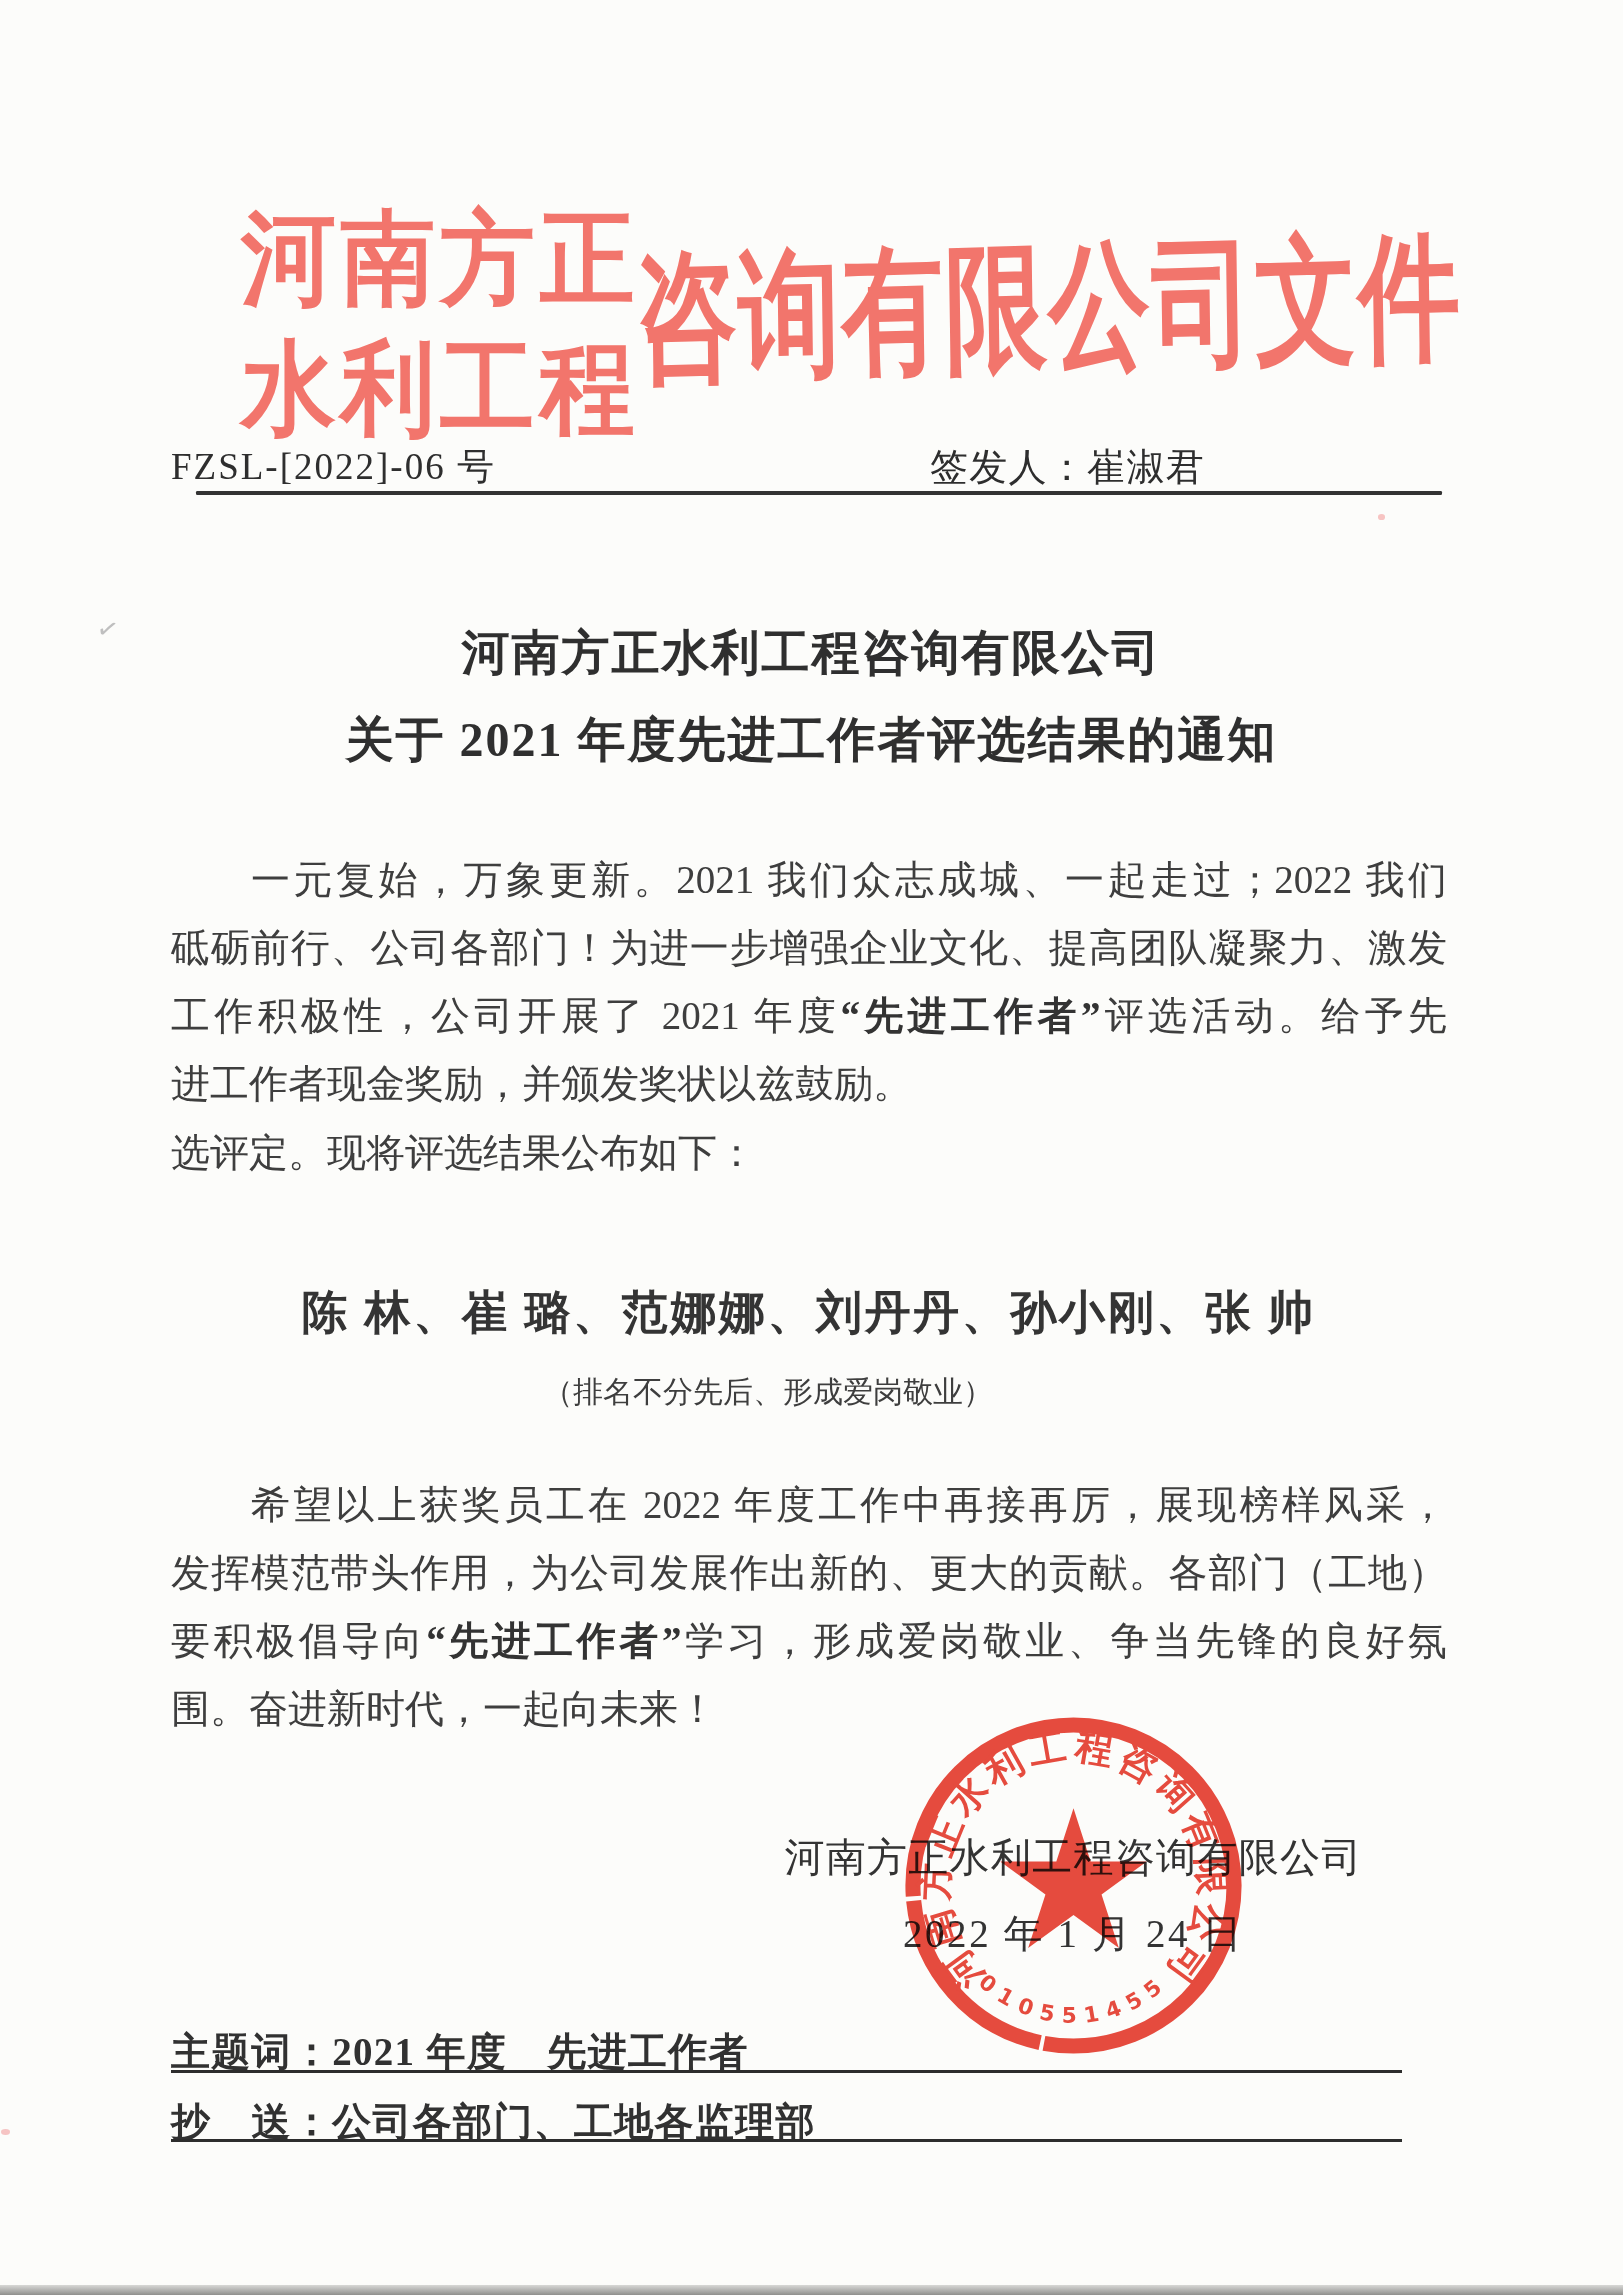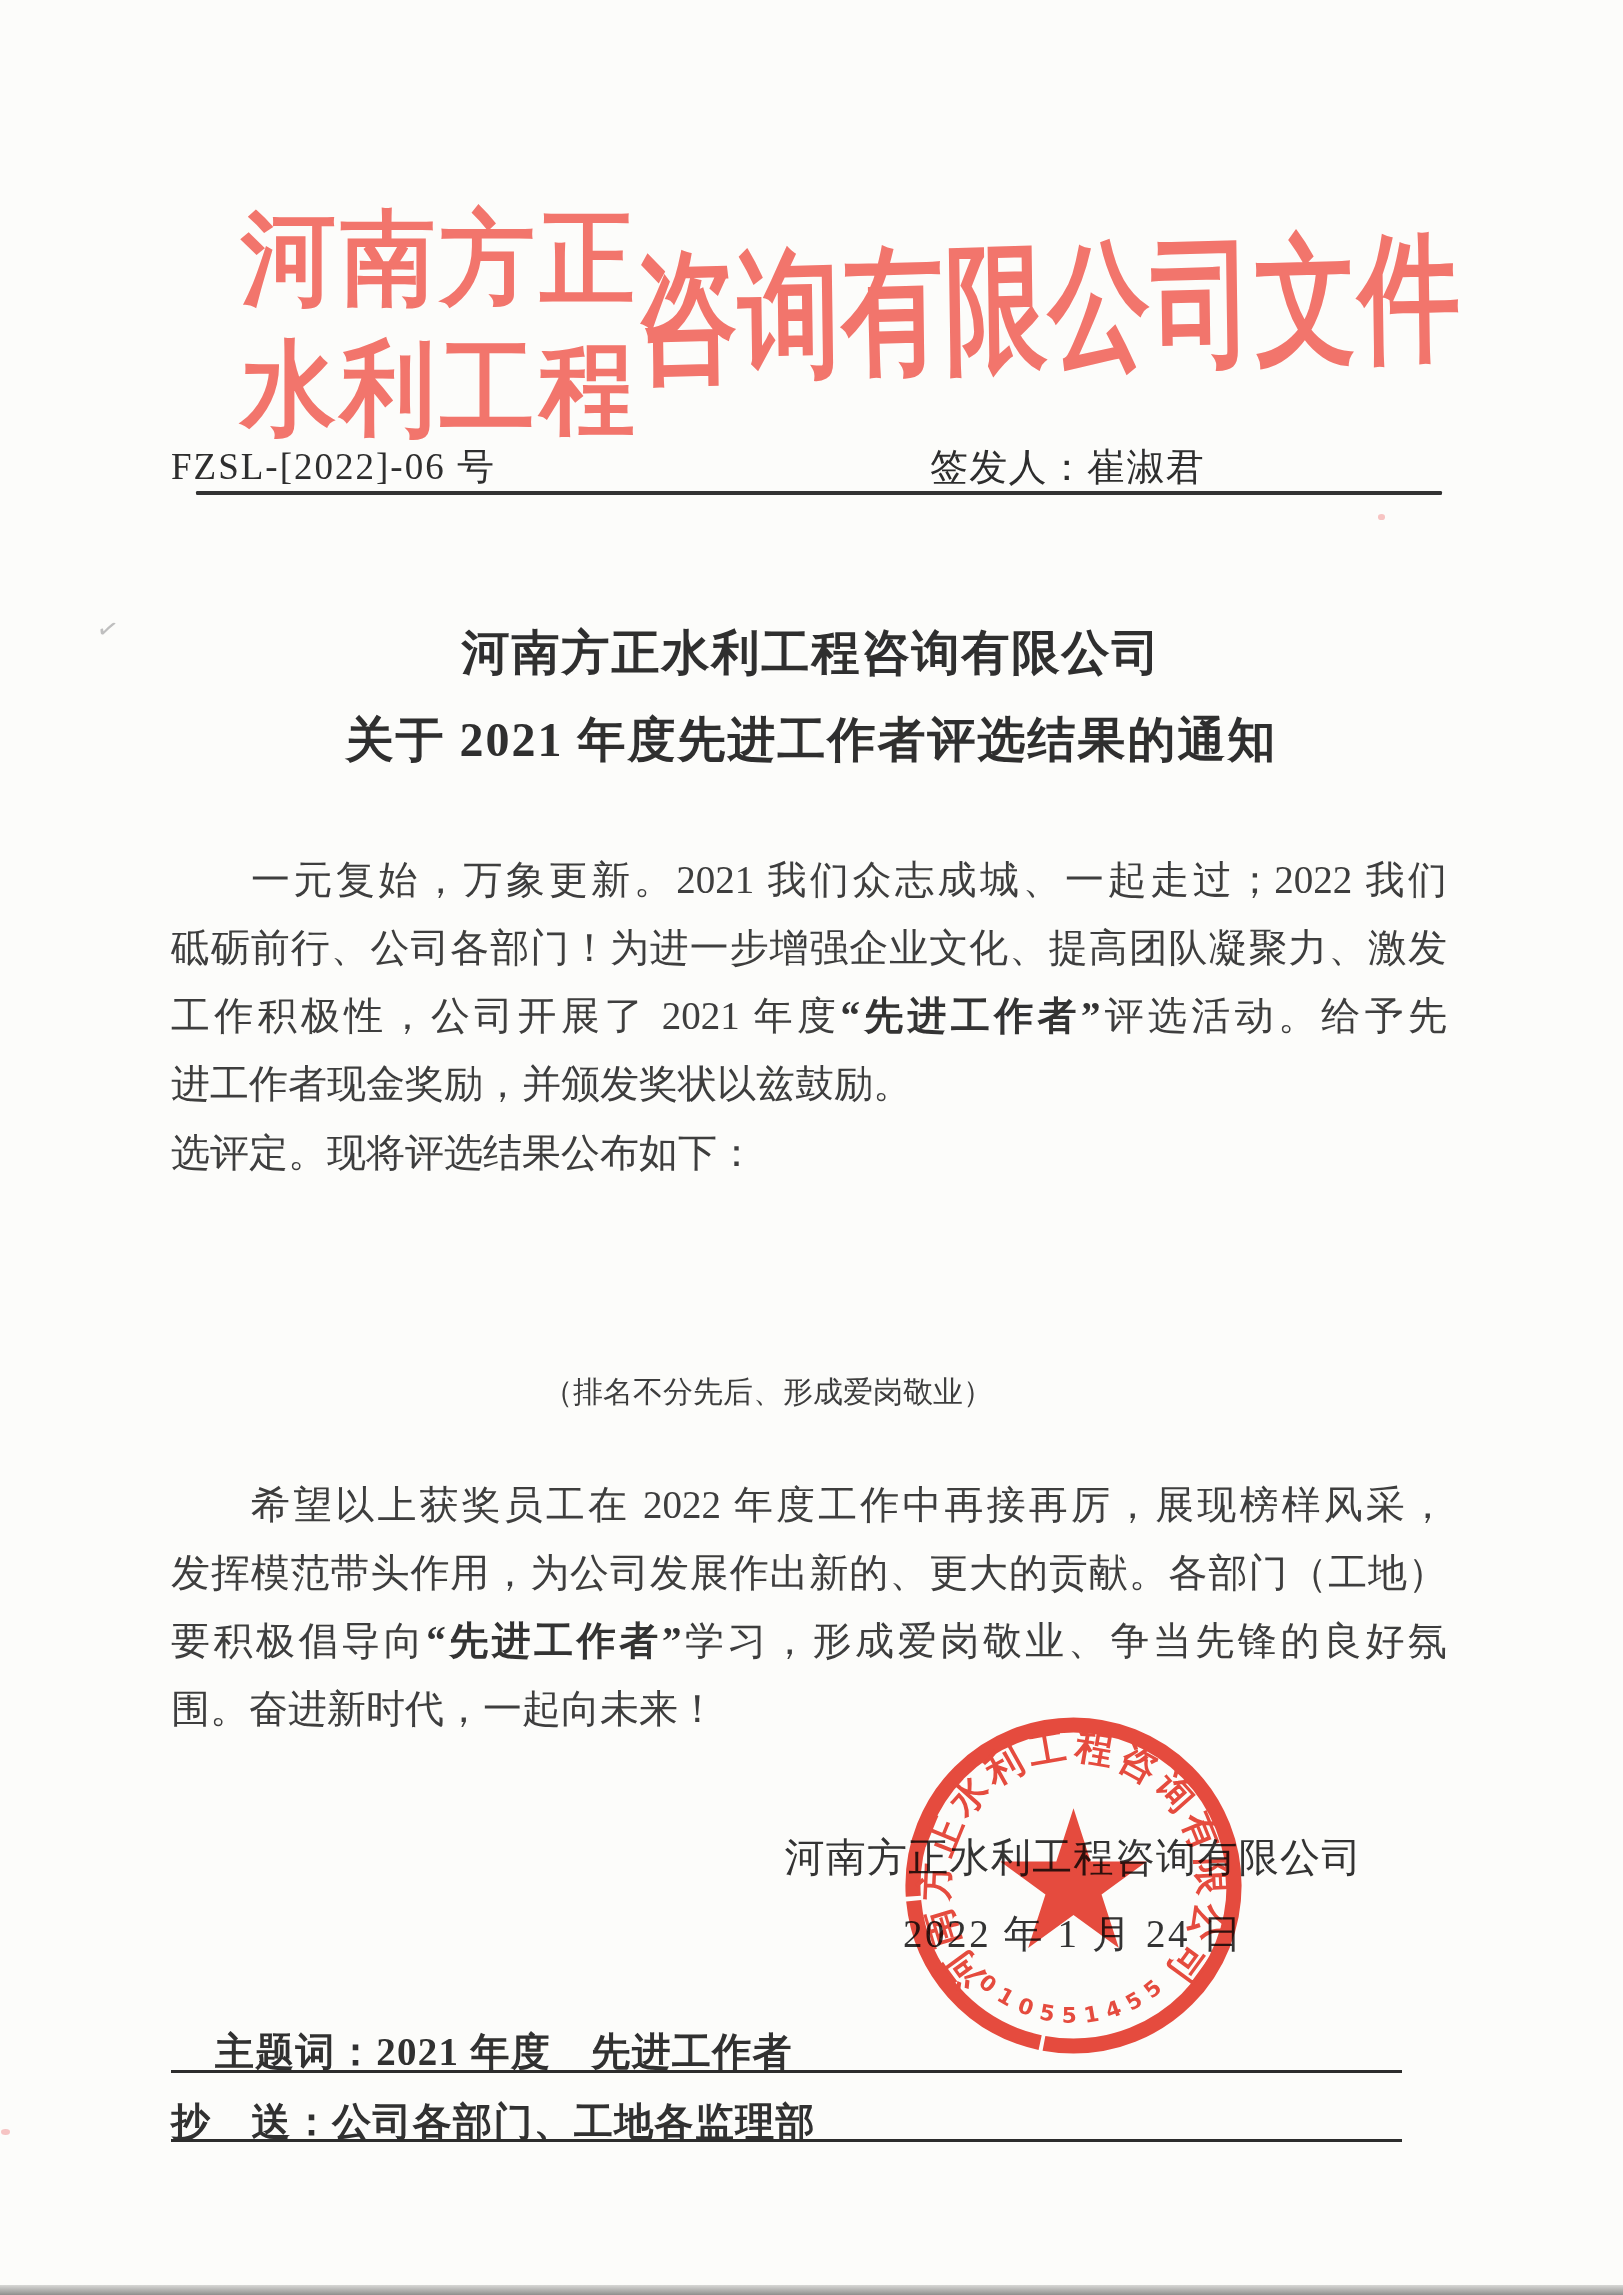--- a/index.html
+++ b/index.html
@@ -49,21 +49,21 @@
   .names-note{top:1372px;text-align:center;font-size:30px;color:#3e3e3e;transform:translateX(-41px);}
   
   .sign{position:absolute;left:746px;width:655px;text-align:center;color:#333;white-space:nowrap;}
   .sign.company{top:1830px;font-size:40px;letter-spacing:1.3px;}
   .sign.date{top:1907px;font-size:39px;letter-spacing:2.6px;}
   
   .stamp{position:absolute;left:890px;top:1702px;width:367px;height:367px;
     mix-blend-mode:multiply;opacity:.92;}
   
   .meta{position:absolute;left:171px;font-size:39px;font-weight:bold;color:#313131;letter-spacing:1.3px;white-space:nowrap;}
-  .meta.subject{top:2025px;margin-left:44px;}
+  .meta.subject{top:2025px;}
   .meta.cc{top:2095px;}
   .mrule{position:absolute;left:171px;width:1231px;height:3.3px;background:#2d2d2d;}
   .mrule.r1{top:2070px;}
   .mrule.r2{top:2139px;}
   
   .tick{position:absolute;left:97px;top:614px;font-size:26px;color:#bfbfbf;
     transform:rotate(12deg);font-family:"DejaVu Sans",sans-serif;}
   .speck1{position:absolute;left:1378px;top:514px;width:7.2px;height:5.9px;border-radius:50%;
     background:rgba(242,150,148,.55);}
   .speck2{position:absolute;left:1.3px;top:2129px;width:9.2px;height:5.9px;border-radius:50%;
@@ -95,20 +95,21 @@
   <div id="p1" class="content para">
       <div class="bline indent jl"><span>一元复始，万象更新。2021 我们众志成城、一起走过；2022 我们</span></div>
       <div class="bline jl"><span>砥砺前行、公司各部门！为进一步增强企业文化、提高团队凝聚力、激发</span></div>
       <div class="bline jl"><span>工作积极性，公司开展了 2021 年度</span><span class="b">“先进工作者”</span><span>评选活动。给予先</span></div>
       <div class="bline"><span>进工作者现金奖励，并颁发奖状以兹鼓励。</span></div>
     </div>
   <div id="p2" class="content para">
       <div class="bline"><span>选评定。现将评选结果公布如下：</span></div>
     </div>
 
+  <div class="content names">陈 林、崔 璐、范娜娜、刘丹丹、孙小刚、张 帅</div>
   <div class="content names-note">（排名不分先后、形成爱岗敬业）</div>
 
   <div id="p3" class="content para">
       <div class="bline indent jl"><span>希望以上获奖员工在 2022 年度工作中再接再厉，展现榜样风采，</span></div>
       <div class="bline jl"><span>发挥模范带头作用，为公司发展作出新的、更大的贡献。各部门（工地）</span></div>
       <div class="bline jl"><span>要积极倡导向</span><span class="b">“先进工作者”</span><span>学习，形成爱岗敬业、争当先锋的良好氛</span></div>
       <div class="bline"><span>围。奋进新时代，一起向未来！</span></div>
     </div>
 
   <div class="sign company">河南方正水利工程咨询有限公司</div>

